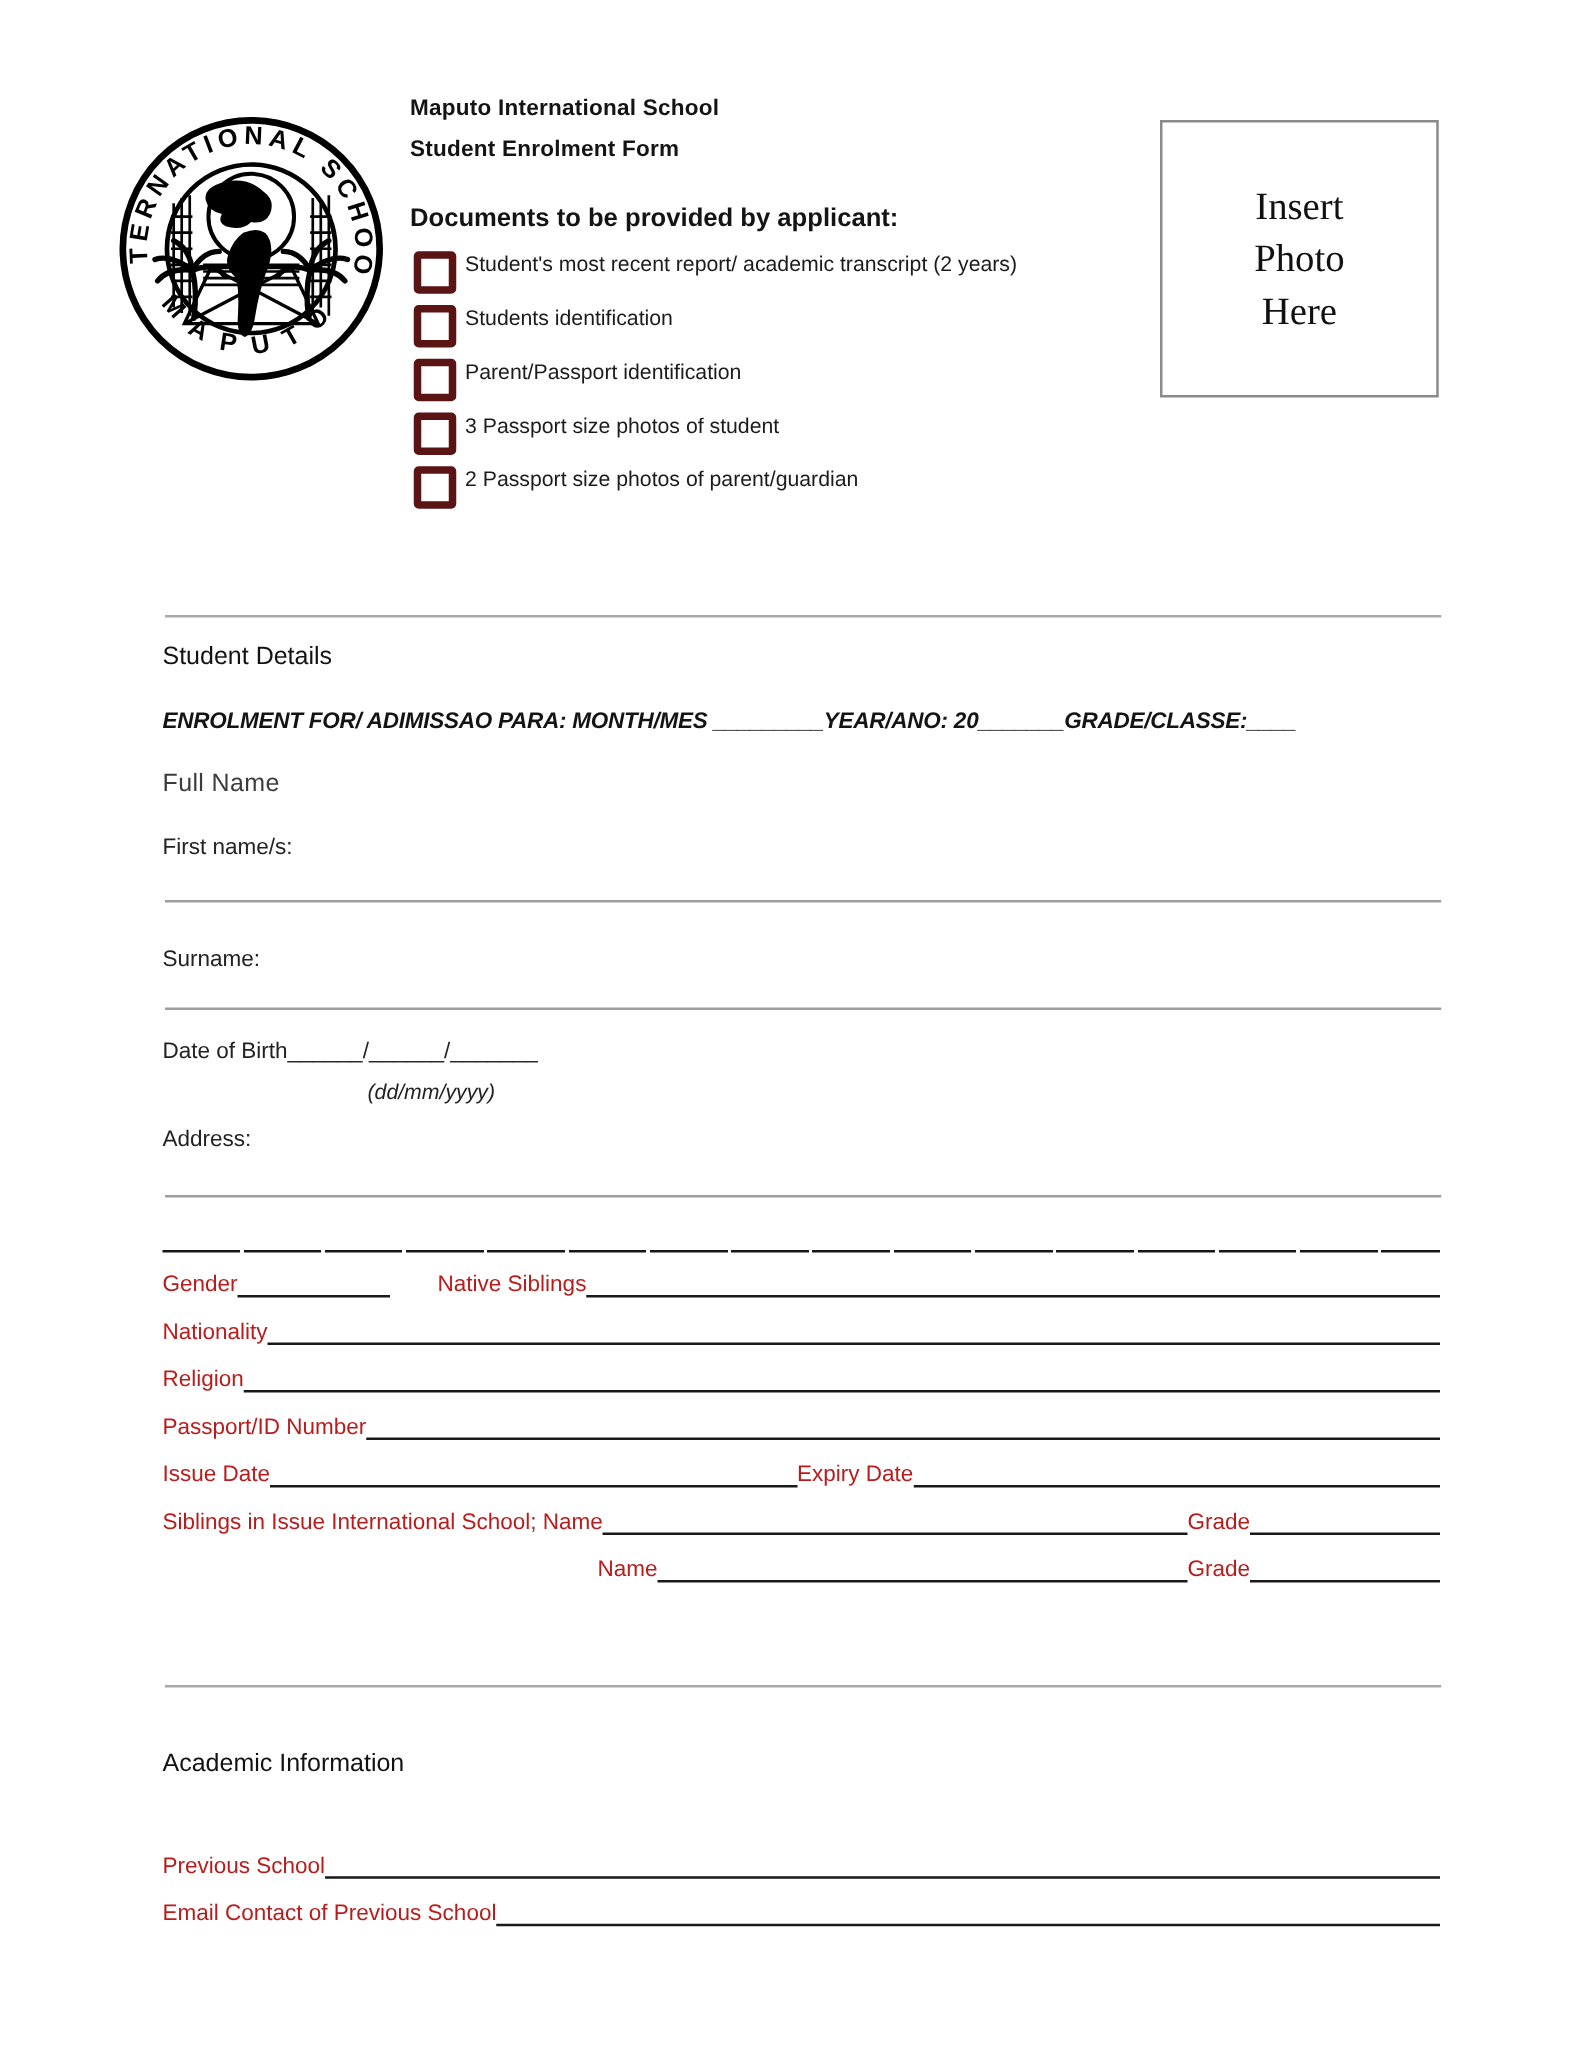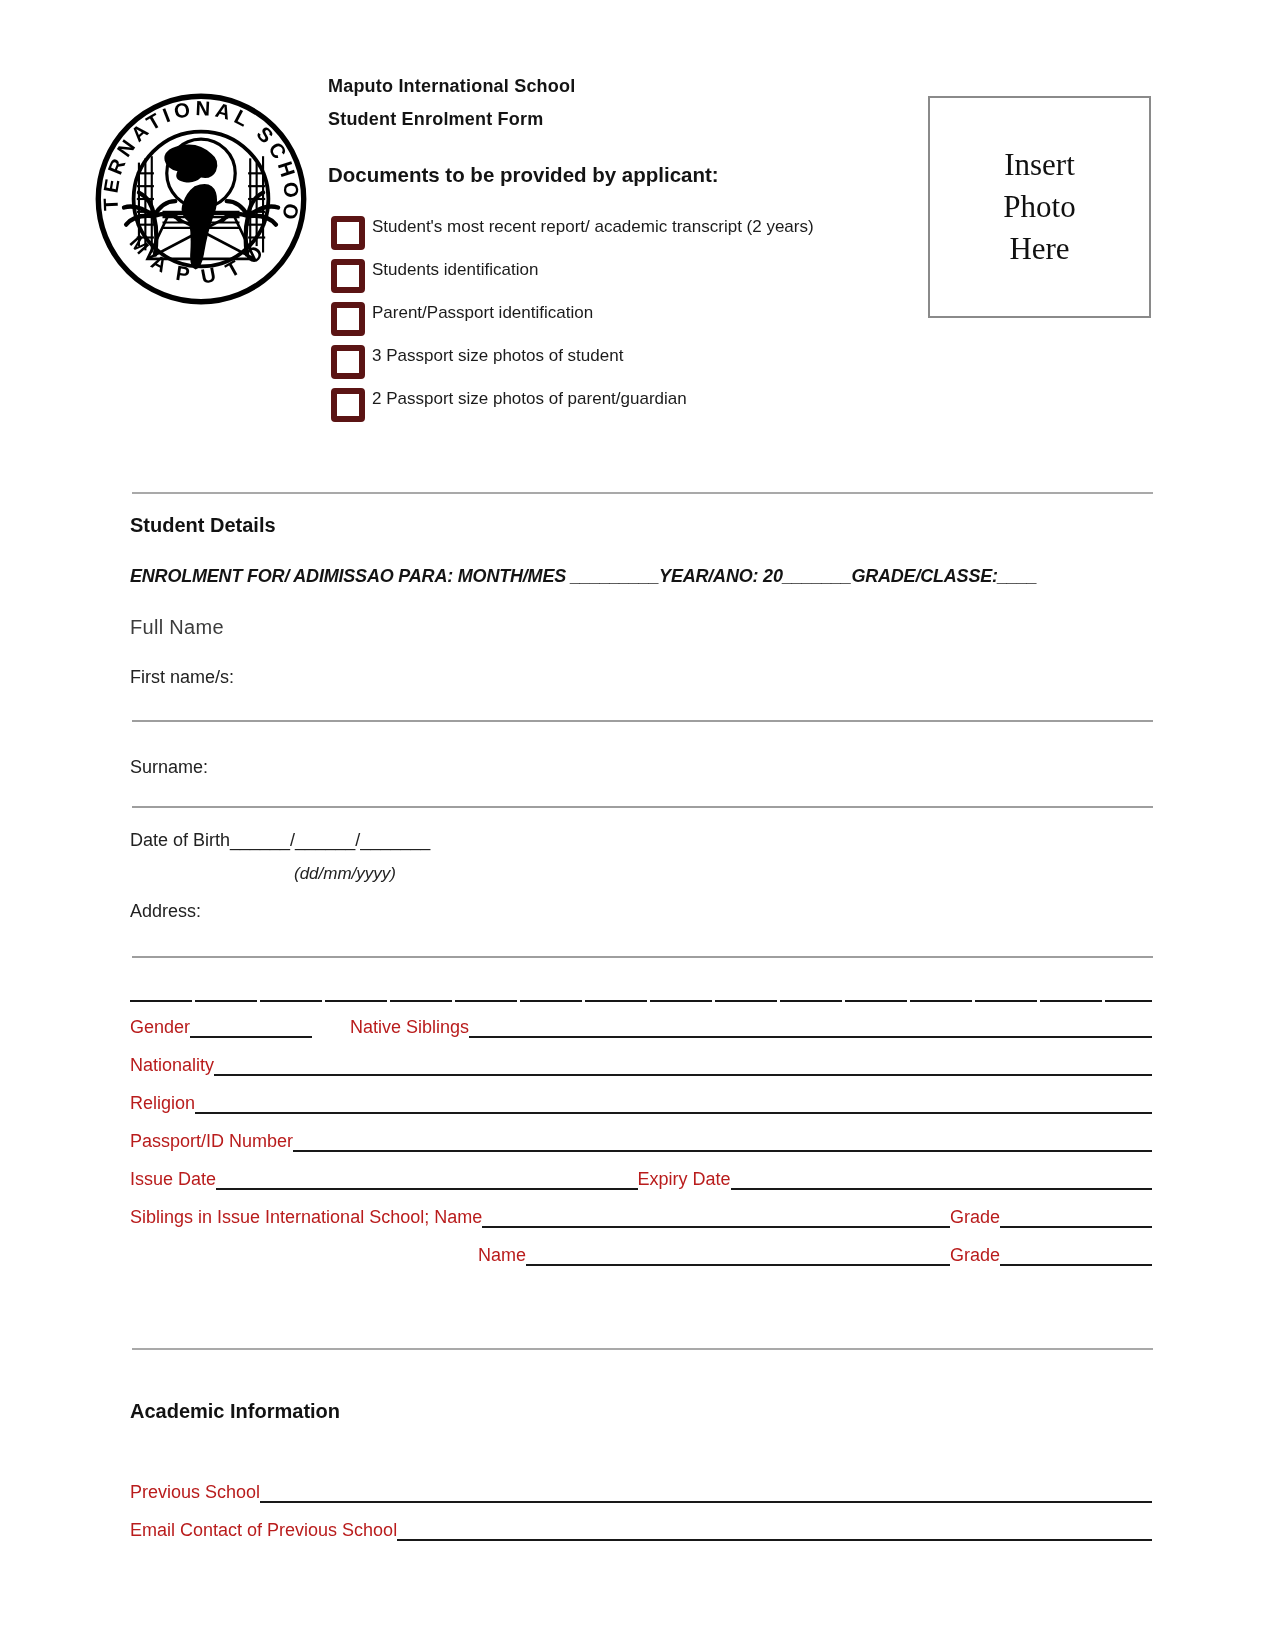--- a/index.html
+++ b/index.html
@@ -5,36 +5,36 @@
   html,body{margin:0;padding:0;background:#ffffff;}
   .page{
     position:relative;width:1275px;height:1650px;margin:0 auto;background:#ffffff;
     font-family:"Liberation Sans",sans-serif;color:#1d1d1d;overflow:hidden;
   }
   
   .logo{position:absolute;left:94px;top:92px;width:214px;height:214px;}
   .title-block{position:absolute;left:328px;top:70px;}
   .title-line{font-size:18px;font-weight:700;line-height:33px;letter-spacing:.2px;color:#141414;}
   .docs-heading{position:absolute;left:328px;top:163px;font-size:20.5px;font-weight:700;color:#141414;}
-  .checklist{position:absolute;left:331px;top:216px;}
+  .checklist{position:absolute;left:331px;top:201px;}
   .check-item{display:flex;align-items:flex-start;height:43px;}
   .checkbox{width:22px;height:22px;border:6px solid #5b1414;border-radius:4px;background:#fff;margin-right:7px;flex:none;}
   .check-label{font-size:17px;line-height:20px;padding-top:1px;color:#1b1b1b;}
   .photo-box{
     position:absolute;left:928px;top:96px;width:223px;height:222px;box-sizing:border-box;
     border:2px solid #8a8a8a;display:flex;align-items:center;justify-content:center;text-align:center;
     font-family:"Liberation Serif",serif;font-size:31px;line-height:42px;color:#111;white-space:pre-line;
   }
   
   .divider{position:absolute;left:132px;width:1021px;height:2px;background:#a9a9a9;}
   .grayline{position:absolute;left:132px;width:1021px;height:2px;background:#9e9e9e;}
   .blackline{position:absolute;left:130px;width:1022px;height:2px;
     background:repeating-linear-gradient(90deg,#171717 0 62px,rgba(0,0,0,0) 62px 65px);}
   
-  .section-heading{position:absolute;left:130px;font-size:20px;font-weight:700;color:#121212;}
+  .section-heading{position:absolute;left:130px;font-size:20px;font-weight:400;color:#121212;}
   .enrolment{position:absolute;left:130px;font-size:18px;font-weight:700;font-style:italic;
     letter-spacing:-.2px;white-space:nowrap;color:#141414;}
   .label-lg{position:absolute;left:130px;font-size:20px;color:#3c3c3c;letter-spacing:.3px;}
   .label{position:absolute;left:130px;font-size:18px;color:#222;}
   .hint{position:absolute;left:270px;font-size:17px;font-style:italic;color:#222;margin-left:24px;}
   
   .frow{position:absolute;left:130px;width:1022px;height:23px;display:flex;align-items:flex-end;
     font-size:18px;color:#b91c1c;}
   .frow .lbl{white-space:nowrap;line-height:21px;}
   .blank{border-bottom:2px solid #191919;align-self:stretch;}

